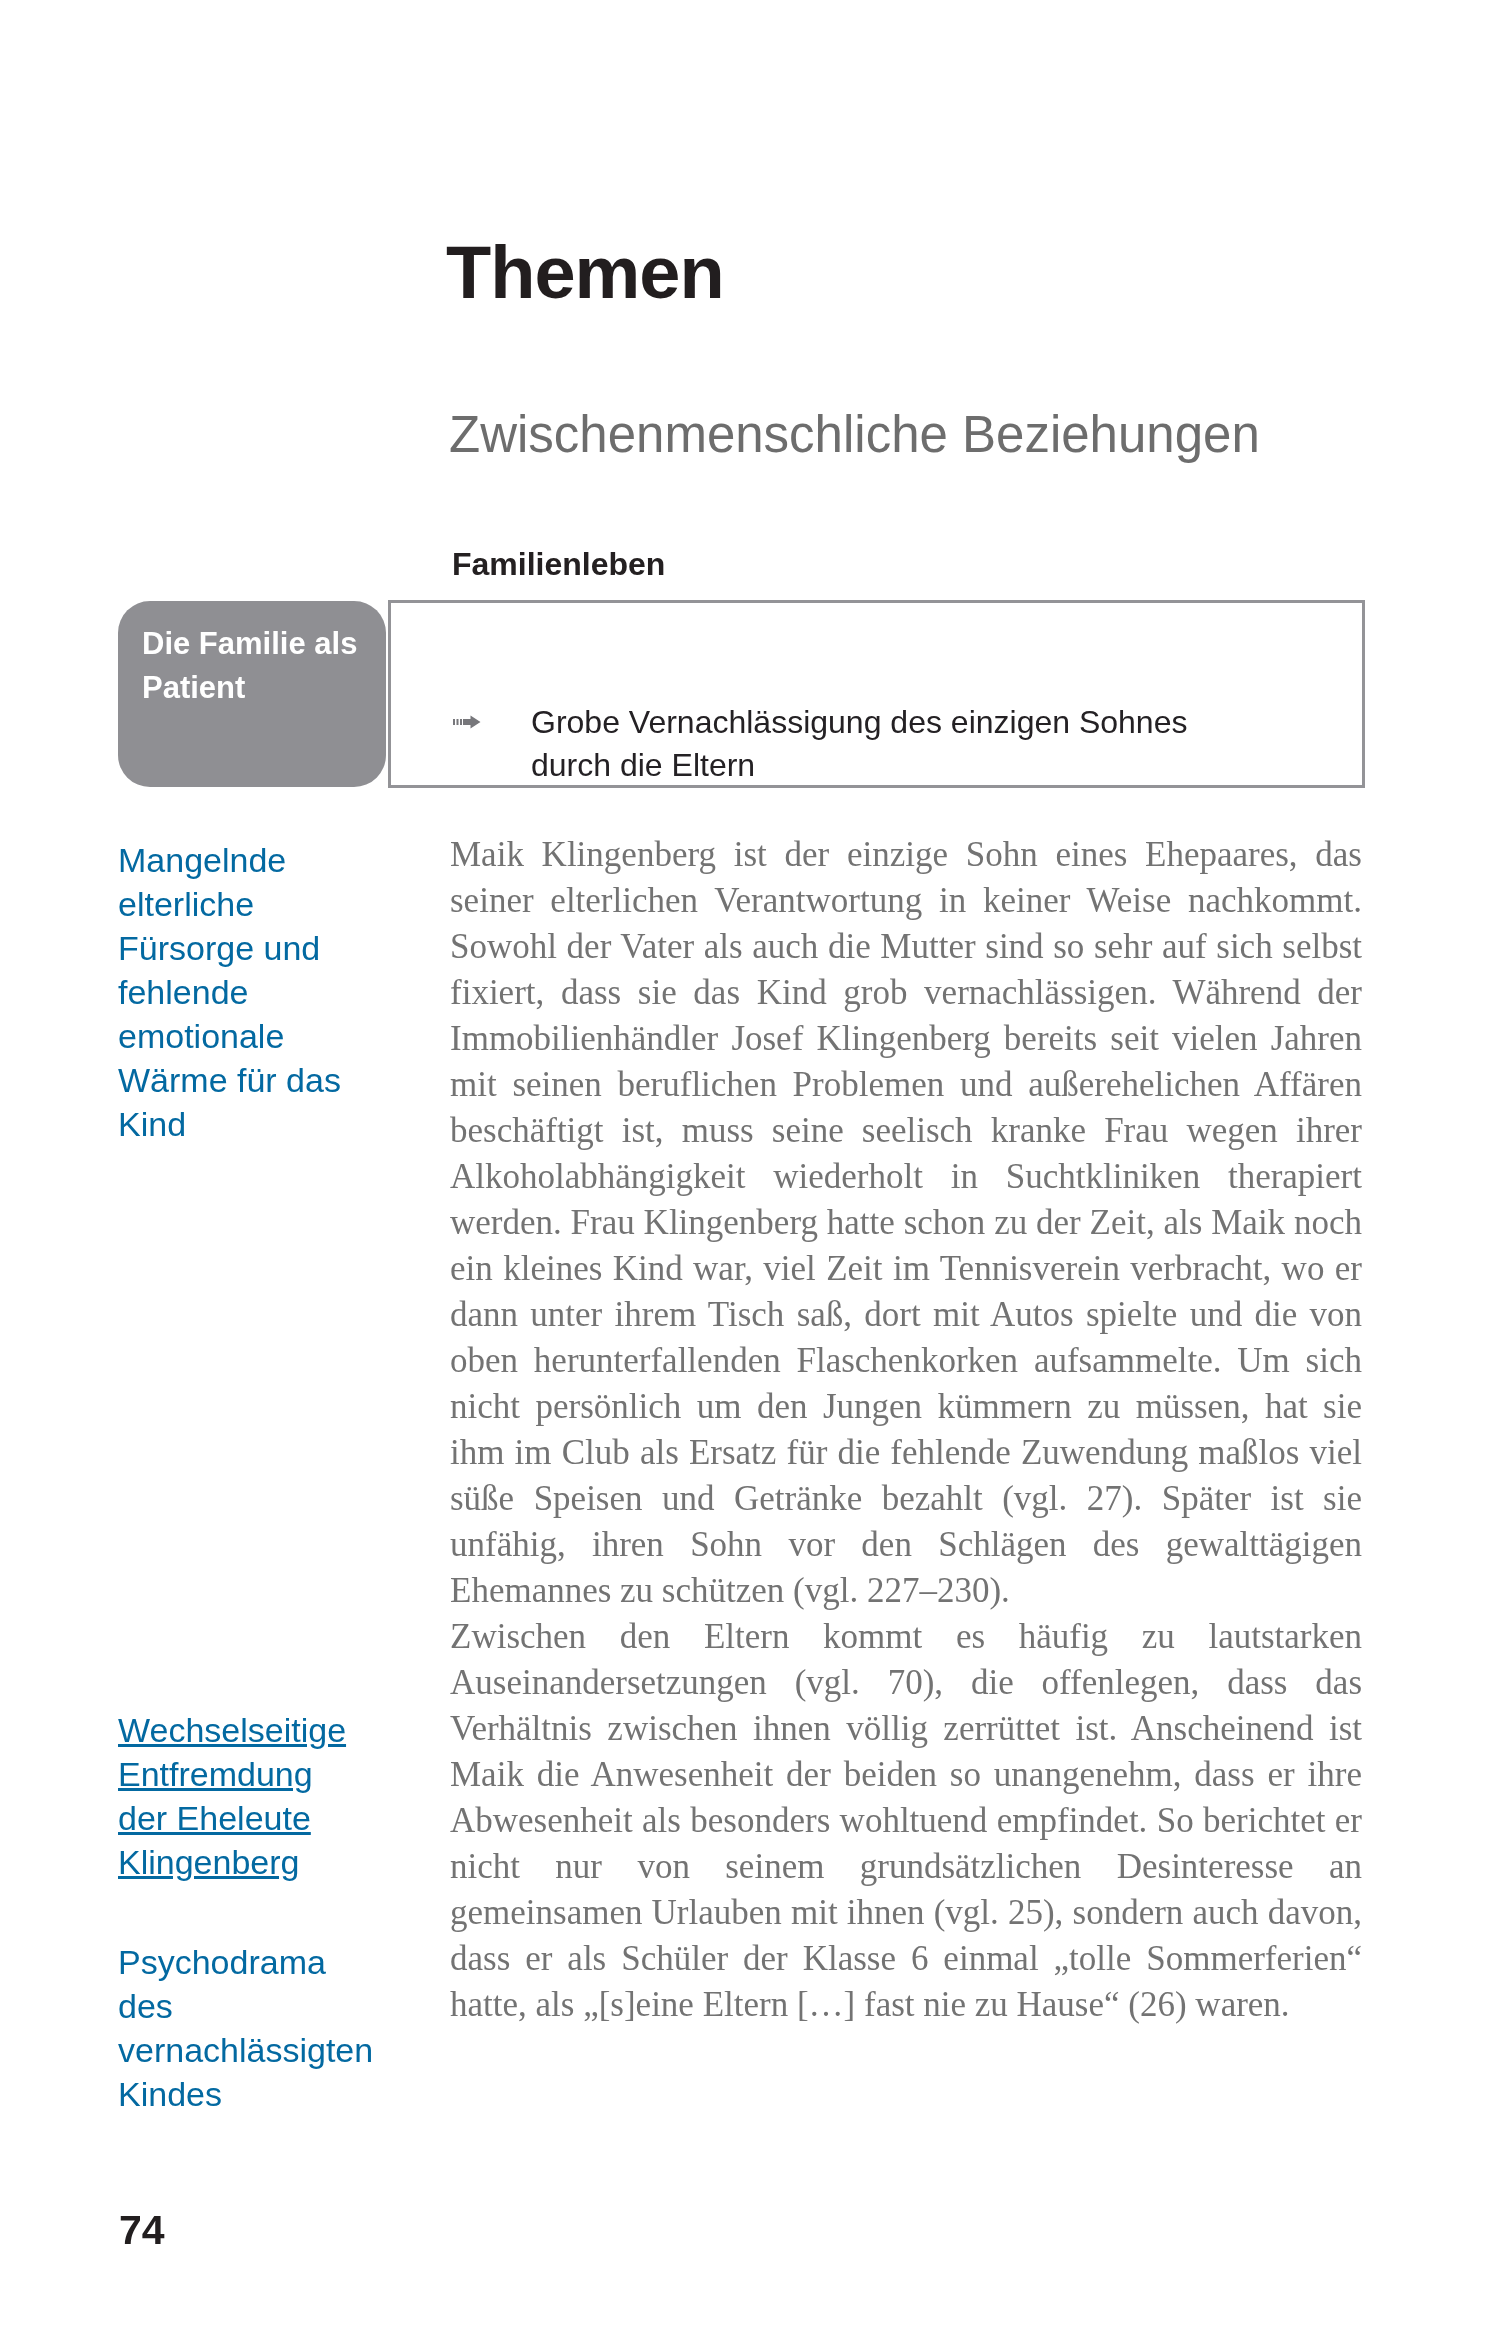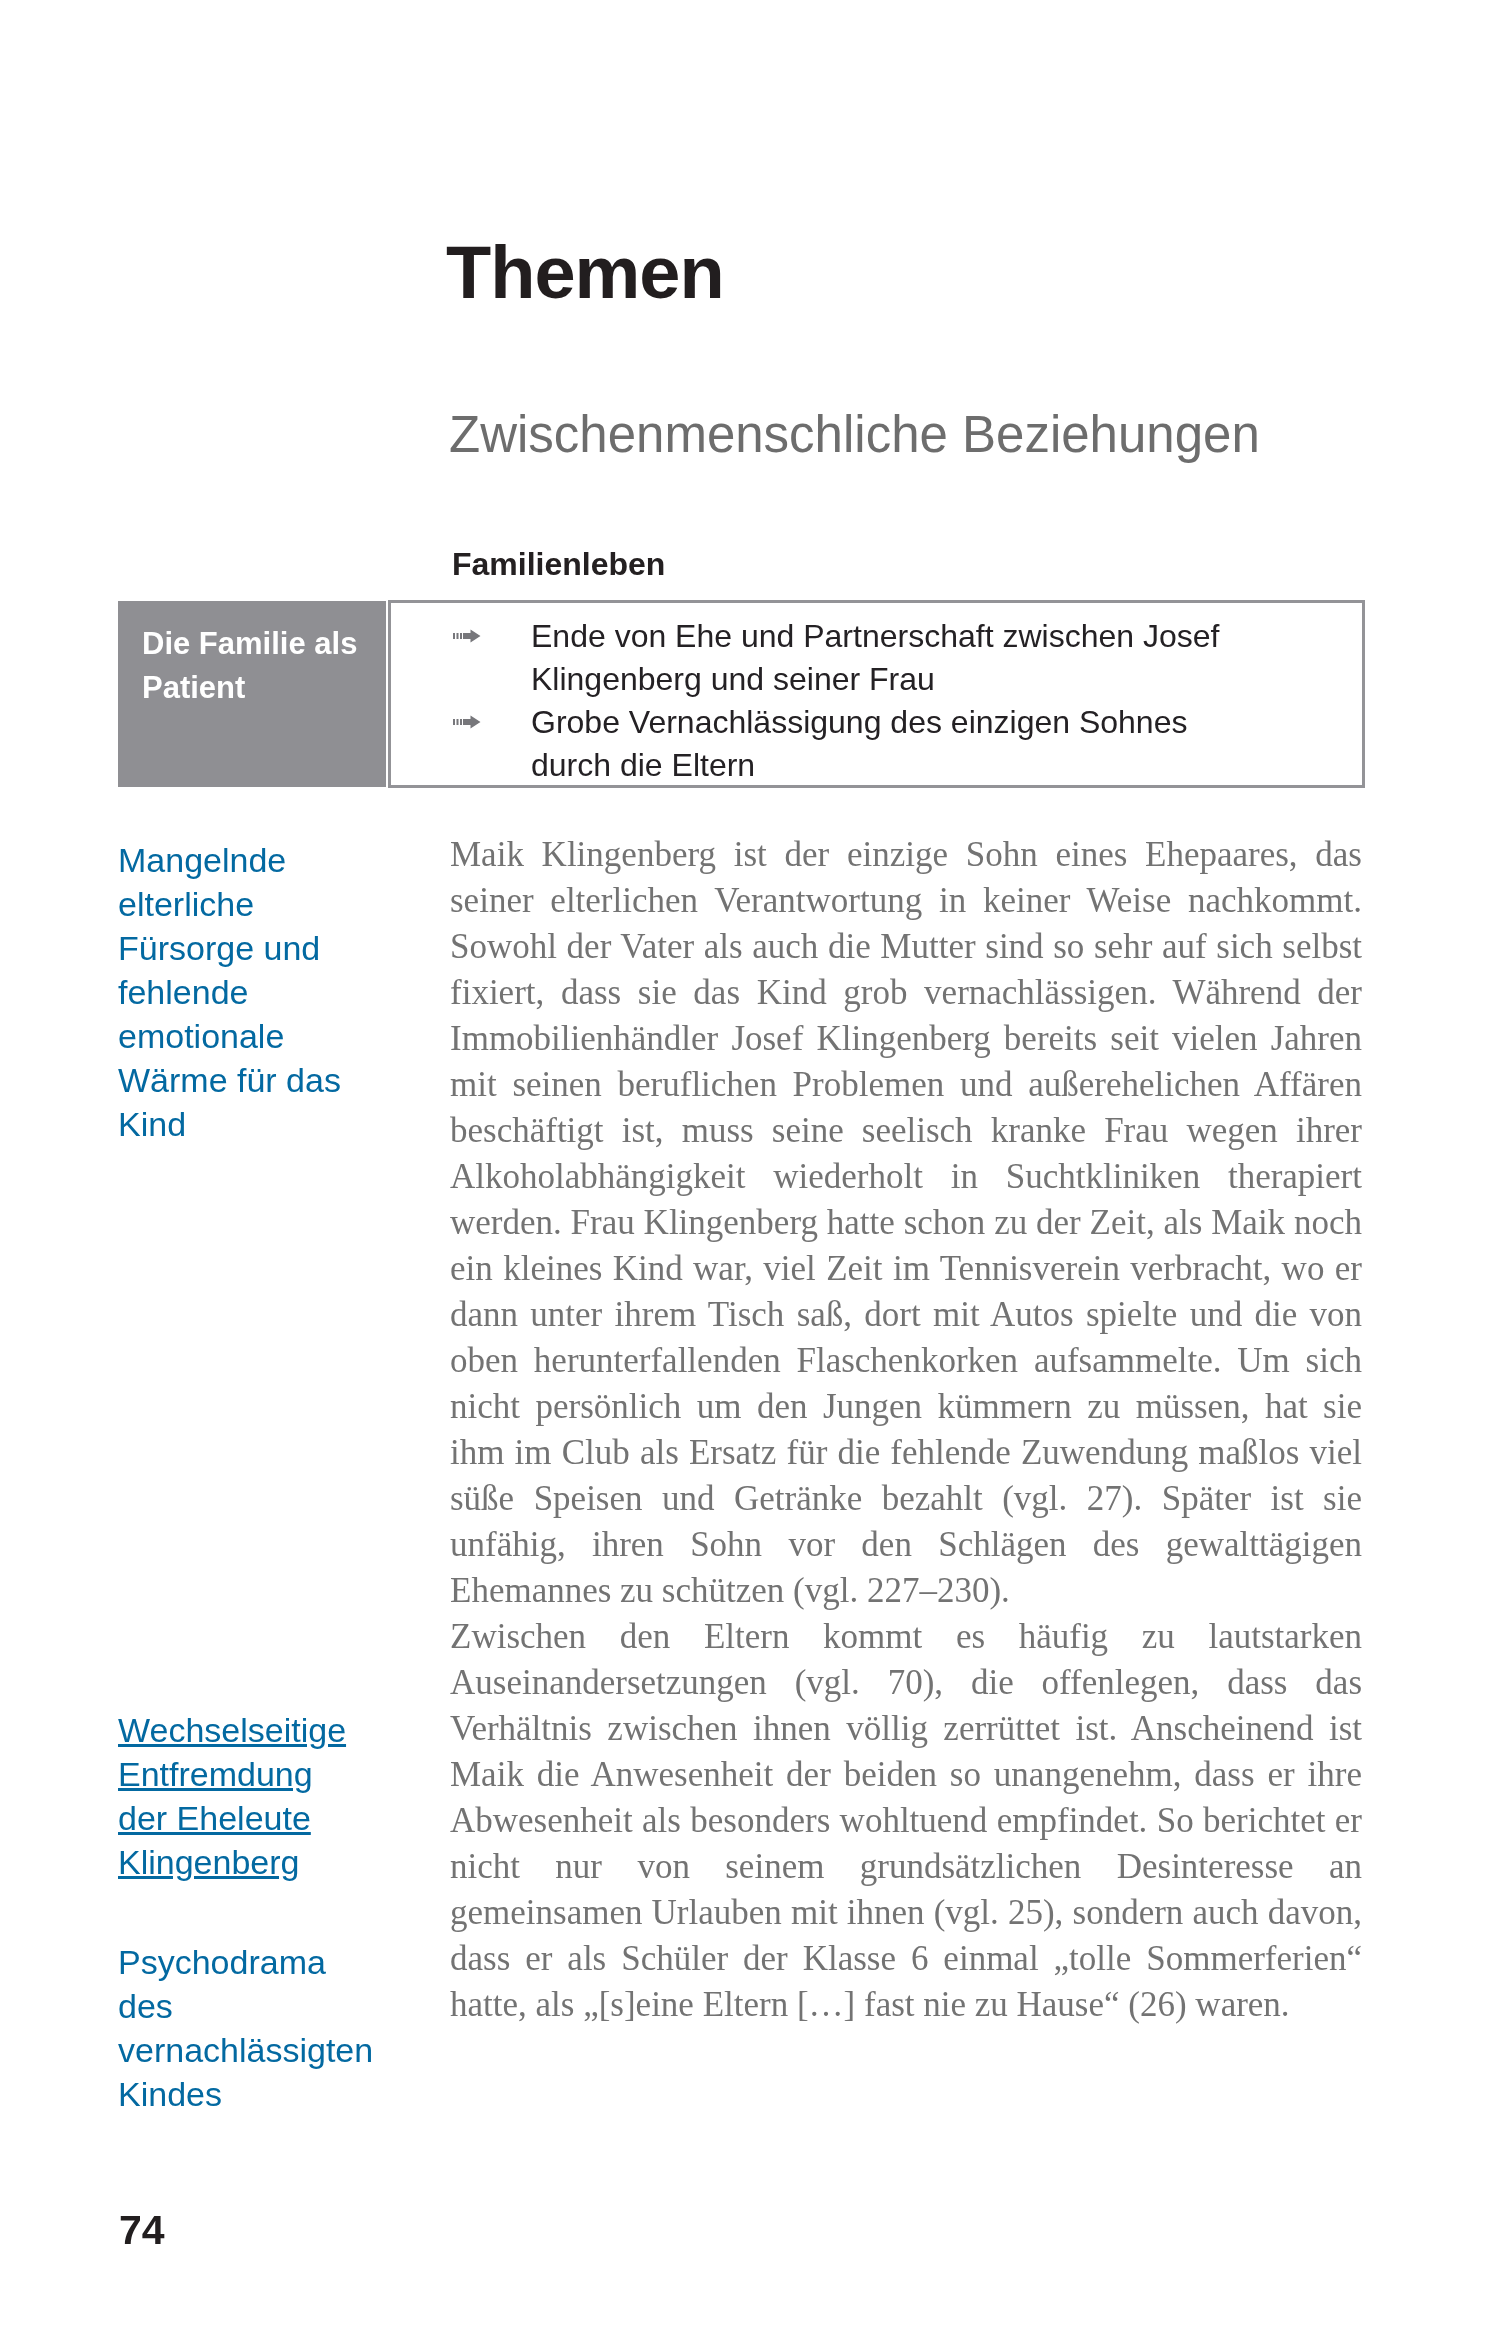--- a/index.html
+++ b/index.html
@@ -52,20 +52,21 @@
     left: 118px;
     top: 601px;
     width: 222px;
     height: 143px;
     background: #8f8f93;
     color: #ffffff;
     font-size: 31px;
     line-height: 44px;
     font-weight: 700;
     padding: 21px 22px 22px 24px;
+    border-radius: 32px;
   }
   .infobox-panel {
     position: absolute;
     left: 388px;
     top: 600px;
     width: 971px;
     height: 182px;
     background: #ffffff;
     border: 3px solid #939397;
   }
@@ -136,29 +137,20 @@
 
   <h1 class="page-title">Themen</h1>
 
   <h2 class="page-subtitle">Zwischenmenschliche Beziehungen</h2>
 
   <h3 class="section-heading">Familienleben</h3>
 
   <div class="infobox-label">Die Familie als Patient</div>
 
   <div class="infobox-panel">
-    <div class="bullet-item first">
-      <svg class="bullet-arrow" viewBox="0 0 28 14" xmlns="http://www.w3.org/2000/svg" fill="#77777b">
-        <rect x="0" y="4" width="2" height="6"></rect>
-        <rect x="3.5" y="4" width="2" height="6"></rect>
-        <rect x="7" y="4" width="2" height="6"></rect>
-        <polygon points="10,4 17.5,4 17.5,0.5 27.5,7 17.5,13.5 17.5,10 10,10"></polygon>
-      </svg>
-      <div class="bullet-text">Ende von Ehe und Partnerschaft zwischen Josef Klingenberg und seiner Frau</div>
-    </div>
     <div class="bullet-item second">
       <svg class="bullet-arrow" viewBox="0 0 28 14" xmlns="http://www.w3.org/2000/svg" fill="#77777b">
         <rect x="0" y="4" width="2" height="6"></rect>
         <rect x="3.5" y="4" width="2" height="6"></rect>
         <rect x="7" y="4" width="2" height="6"></rect>
         <polygon points="10,4 17.5,4 17.5,0.5 27.5,7 17.5,13.5 17.5,10 10,10"></polygon>
       </svg>
       <div class="bullet-text">Grobe Vernachlässigung des einzigen Sohnes durch die Eltern</div>
     </div>
   </div>

